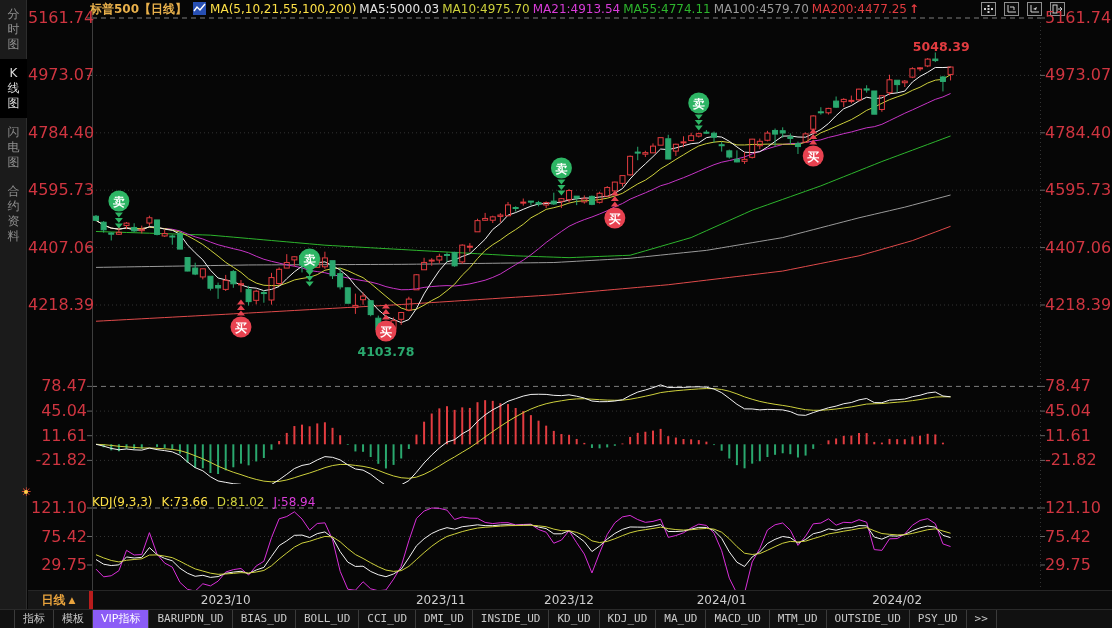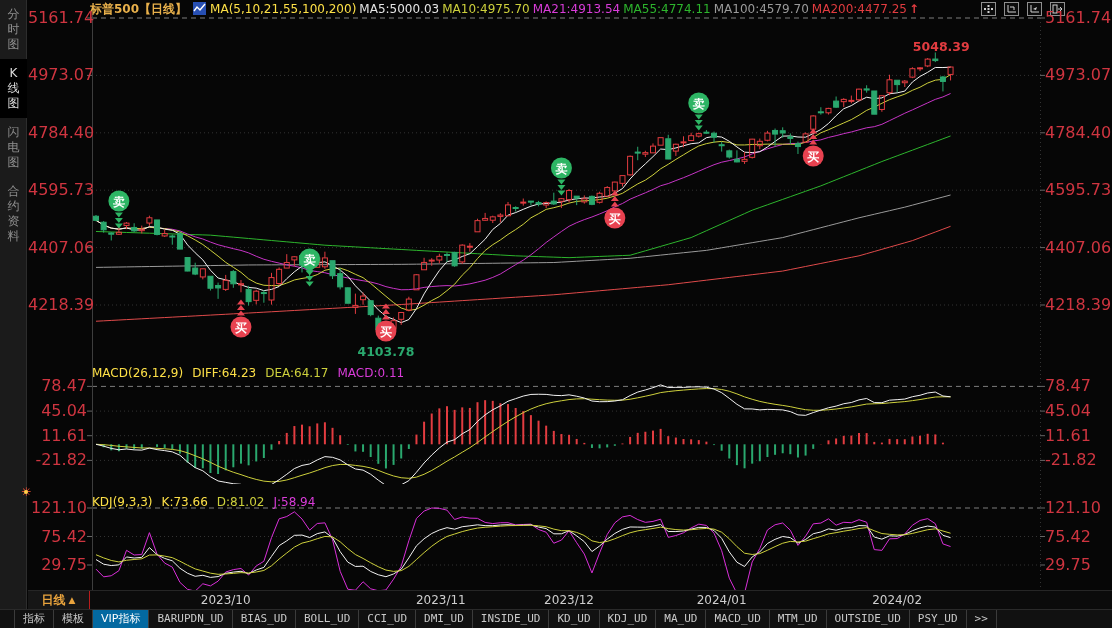--- a/index.html
+++ b/index.html
@@ -26,29 +26,29 @@
   .tick{position:absolute;font-size:16px;line-height:12px;color:#cf3540;letter-spacing:0;}
   .tick.l{left:28px;width:59px;text-align:right;}
   .tick.r{left:1045px;width:62px;text-align:left;}
   
   .phdr{position:absolute;left:92px;height:13px;line-height:13px;font-size:12px;white-space:nowrap;color:#ddd;}
   .phdr span{margin-right:9px;}
   .kdj-flag{position:absolute;left:19px;top:485px;width:14px;height:14px;font-size:12px;line-height:14px;color:#ff5336;text-align:center;}
   .kdj-flag i{position:absolute;left:5px;top:5px;width:4px;height:4px;background:#ffd24a;border-radius:50%;}
   
   .timeline{position:absolute;left:28px;top:590px;width:1084px;height:19px;background:#0b0b0b;border-top:1px solid #262626;box-sizing:border-box;}
-  .period-box{position:absolute;left:0;top:0;width:61px;height:18px;line-height:18px;text-align:center;background:#161616;border-right:1px solid #b91c1c;color:#e8a33d;font-size:12px;font-weight:bold;cursor:pointer;}
+  .period-box{position:absolute;left:0;top:0;width:61px;height:18px;line-height:18px;text-align:center;background:#161616;border-right:4px solid #b91c1c;color:#e8a33d;font-size:12px;font-weight:bold;cursor:pointer;}
   .period-box .arr{font-size:9px;vertical-align:1px;margin-left:3px;}
   .date-lbl{position:absolute;top:2px;width:56px;text-align:center;color:#cfcfcf;font-size:12px;font-weight:normal;}
   
   .tabbar{position:absolute;left:0;top:609px;width:1112px;height:19px;background:#111;border-top:1px solid #2a2a2a;box-sizing:border-box;display:flex;padding-left:14px;color:#c9c9c9;font-size:11px;}
   .tab{line-height:18px;padding:0 8px;border-right:1px solid #3b3b3b;white-space:nowrap;cursor:pointer;}
   .tab:first-child{border-left:1px solid #3b3b3b;}
   .tab.mono{font-family:"DejaVu Sans Mono","Liberation Mono",monospace;}
-  .tab.sel{background:#0369a1;color:#fff;}
+  .tab.sel{background:#8b5cf6;color:#fff;}
 </style>
 </head>
 <body>
 
 <div id="app">
 
   <aside class="sidebar">
     <div class="side-item"><span>分时图</span></div>
     <div class="side-item sel"><span>K线图</span></div>
     <div class="side-item"><span>闪电图</span></div>
@@ -696,23 +696,20 @@
       <div class="tick l" style="top: 454.4px;">-21.82</div>
       <div class="tick r" style="top: 454.4px;">-21.82</div>
       <div class="tick l" style="top: 502px;">121.10</div>
       <div class="tick r" style="top: 502px;">121.10</div>
       <div class="tick l" style="top: 530.5px;">75.42</div>
       <div class="tick r" style="top: 530.5px;">75.42</div>
       <div class="tick l" style="top: 559px;">29.75</div>
       <div class="tick r" style="top: 559px;">29.75</div>
     </div>
 
-  <div class="phdr" style="top:367px">
-    <span class="c-wht">MACD(26,12,9)</span><span class="c-wht">DIFF:64.23</span><span class="c-yel">DEA:64.17</span><span class="c-mag">MACD:0.11</span>
-  </div>
 
   <div class="kdj-flag">✳<i></i></div>
   <div class="phdr" style="top:496px">
     <span class="c-wht">KDJ(9,3,3)</span><span class="c-wht">K:73.66</span><span class="c-yel">D:81.02</span><span class="c-mag">J:58.94</span>
   </div>
 
   <div class="timeline">
     <div class="period-box"><span>日线</span><span class="arr">▲</span></div>
     <div id="dates">
         <div class="date-lbl" style="left: 169.71px;">2023/10</div>

